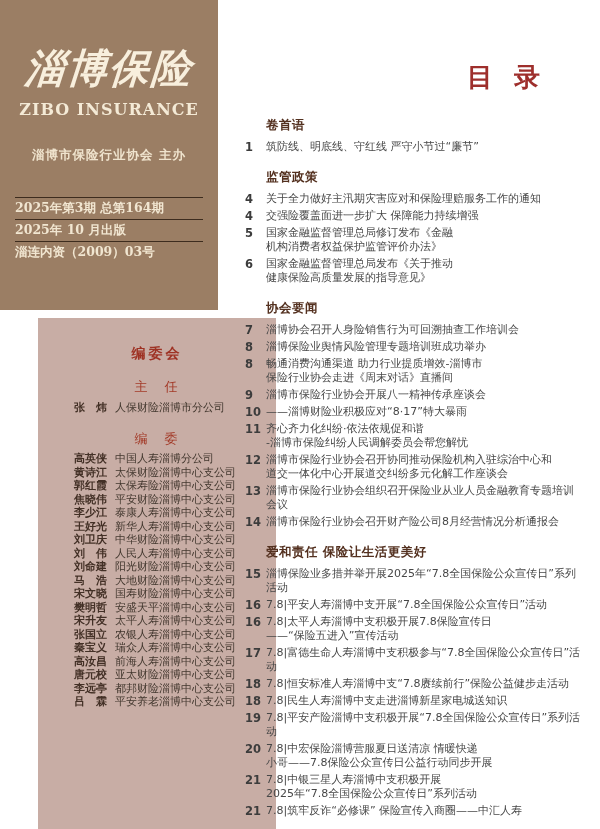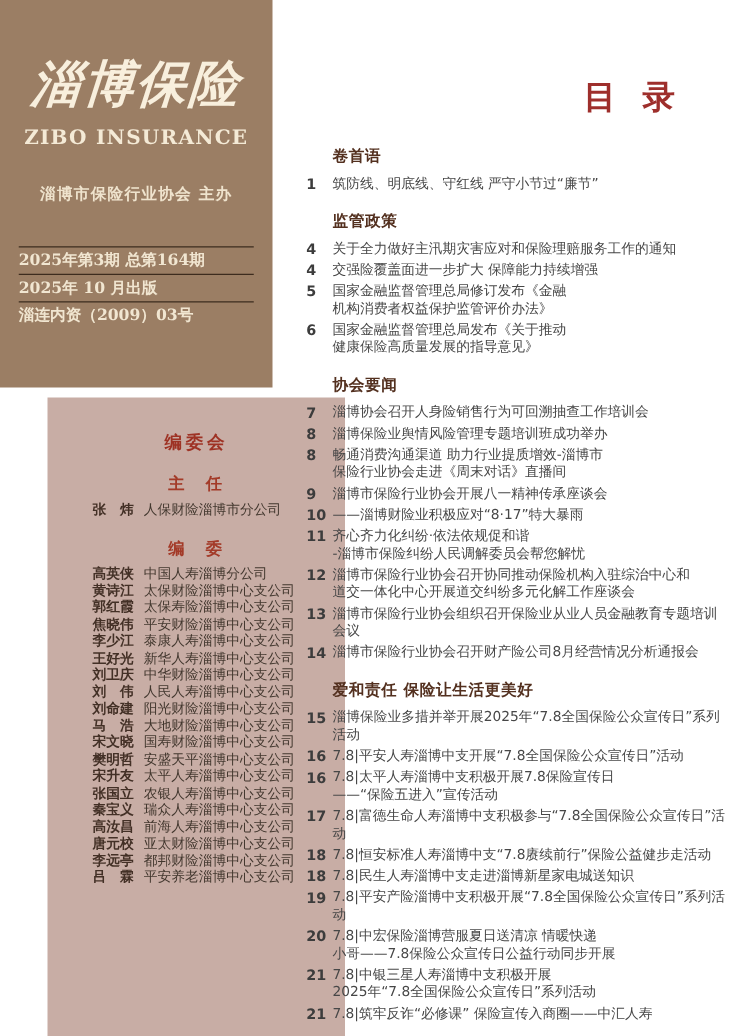--- a/index.html
+++ b/index.html
@@ -40,21 +40,21 @@
   .sidebar-bottom {
     position:absolute; left:0; top:318px; width:238px; height:511px;
     background:#c8ada5;
     margin-left:38px;
   }
   .committee-title {
     position:absolute; top:27px; left:0; width:100%; text-align:center;
     font-weight:bold; font-size:14px; color:#9e3224; letter-spacing:3px;
   }
   .role-label {
-    width:100%; text-align:center; font-weight:bold; font-size:13px;
+    width:100%; text-align:center; font-weight:normal; font-size:13px;
     color:#a33a28; letter-spacing:2px;
   }
   .label-director { position:absolute; top:60px; left:0; }
   .label-editors  { position:absolute; top:112px; left:0; }
   .person-row { display:flex; font-size:11px; color:#42372e; line-height:13.5px; }
   .person-name { width:41px; flex:none; font-weight:bold; color:#433026; }
   .person-company { flex:1; }
   .director-row { position:absolute; top:83px; left:36px; right:6px; }
   .editors-list { position:absolute; top:134px; left:36px; right:4px; }
 

